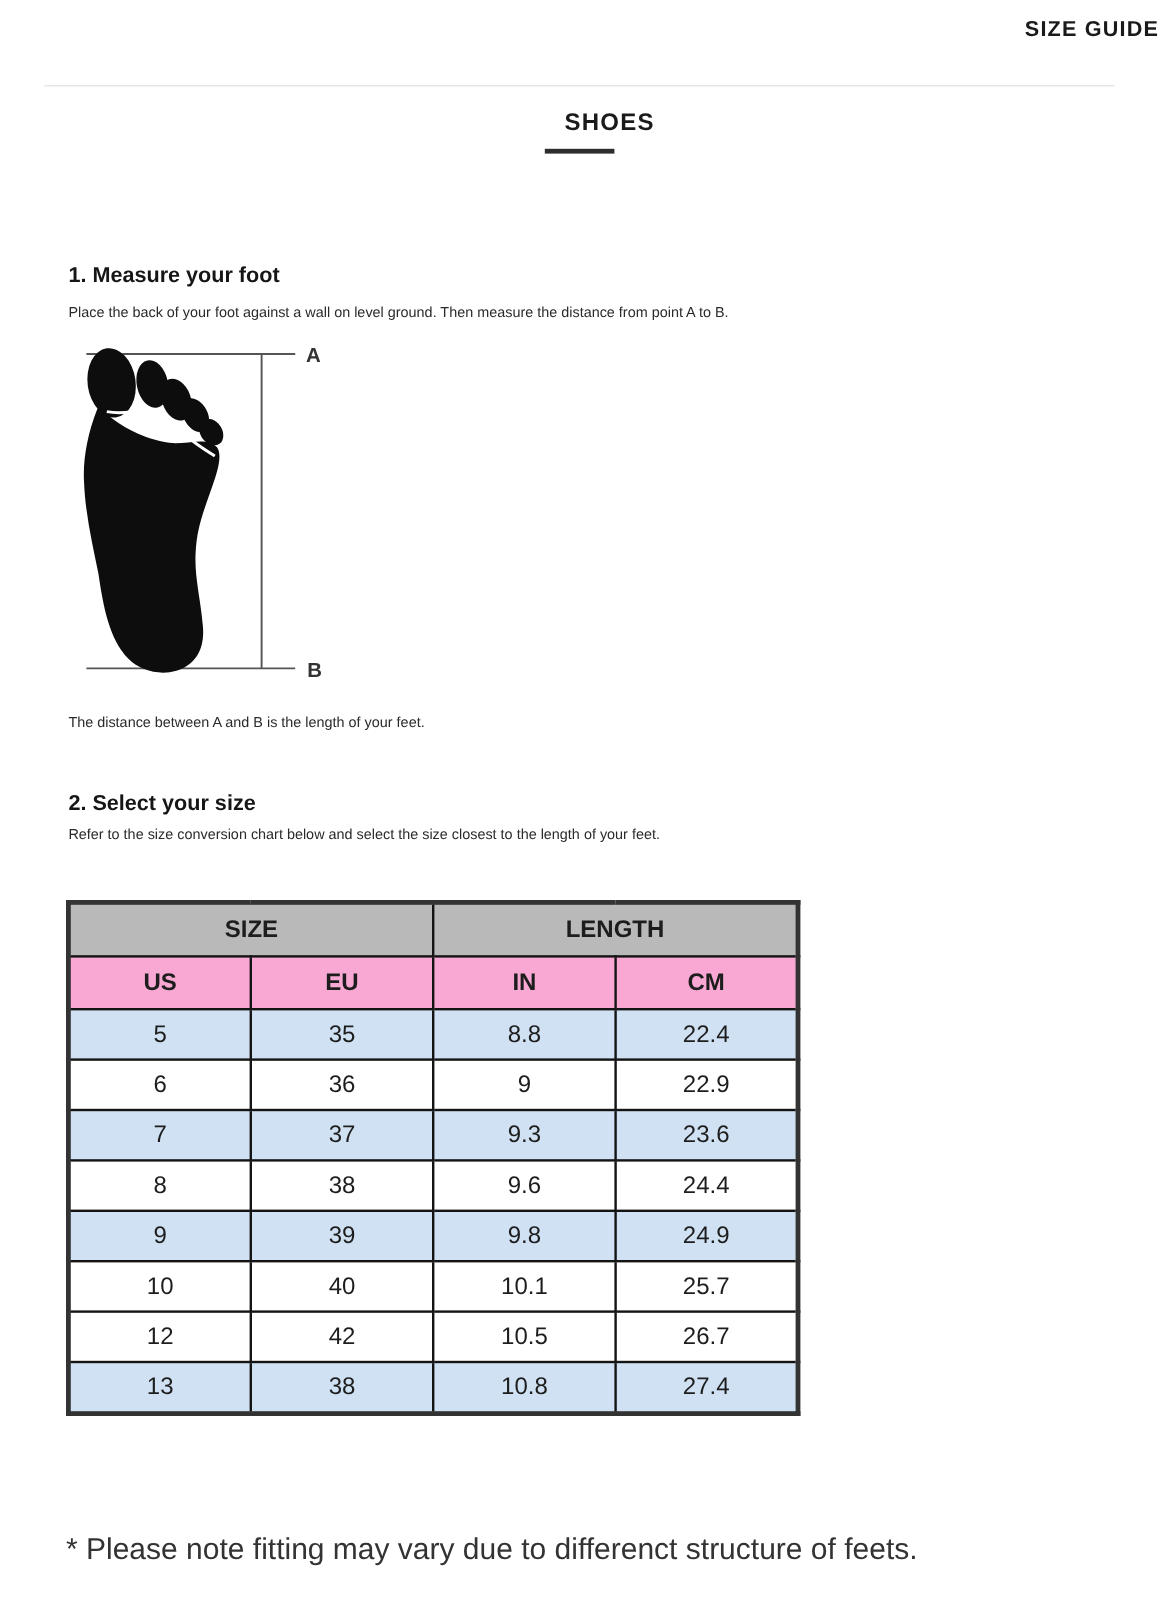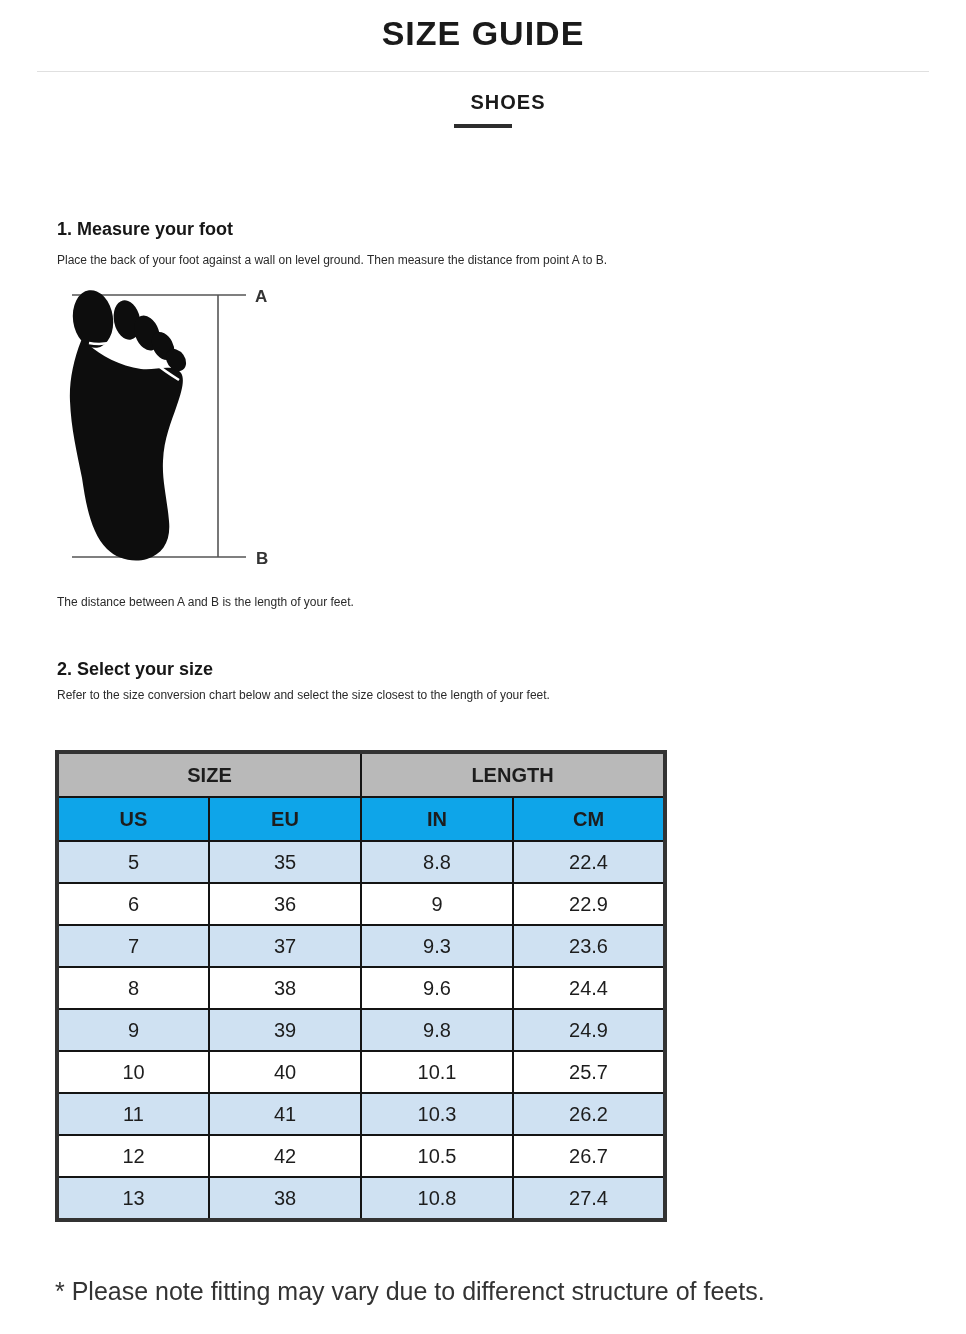--- a/index.html
+++ b/index.html
@@ -14,22 +14,22 @@
     font-family: "Liberation Sans", sans-serif;
     color: #1c1c1c;
     overflow: hidden;
   }
   .abs { position: absolute; }
 
   .page-title {
     top: 14px;
     left: 0;
     width: 100%;
-    text-align: center;
-    font-size: 34px;
+    text-align: right;
+    font-size: 18px;
     font-weight: bold;
     letter-spacing: 1px;
     color: #1a1a1a;
   }
   .divider {
     top: 71px;
     left: 37px;
     width: 892px;
     height: 1px;
     background: #e0e0e0;
@@ -104,21 +104,21 @@
     padding: 0;
     font-size: 20px;
     color: #1d1d1d;
   }
   table.size-table th.group-th {
     background: var(--header-bg, #b9b9b9);
     height: 42px;
     font-weight: bold;
   }
   table.size-table th.col-th {
-    background: #0ea5e9;
+    background: #f9a8d4;
     height: 42px;
     font-weight: bold;
   }
   table.size-table td {
     height: 40px;
     background: #ffffff;
     font-weight: normal;
   }
   table.size-table tr.stripe td {
     background: var(--stripe-color, #cfe1f2);
@@ -225,26 +225,20 @@
           <td>39</td>
           <td>9.8</td>
           <td>24.9</td>
         </tr>
         <tr>
           <td>10</td>
           <td>40</td>
           <td>10.1</td>
           <td>25.7</td>
         </tr>
-        <tr class="stripe">
-          <td>11</td>
-          <td>41</td>
-          <td>10.3</td>
-          <td>26.2</td>
-        </tr>
         <tr>
           <td>12</td>
           <td>42</td>
           <td>10.5</td>
           <td>26.7</td>
         </tr>
         <tr class="stripe">
           <td>13</td>
           <td>38</td>
           <td>10.8</td>

